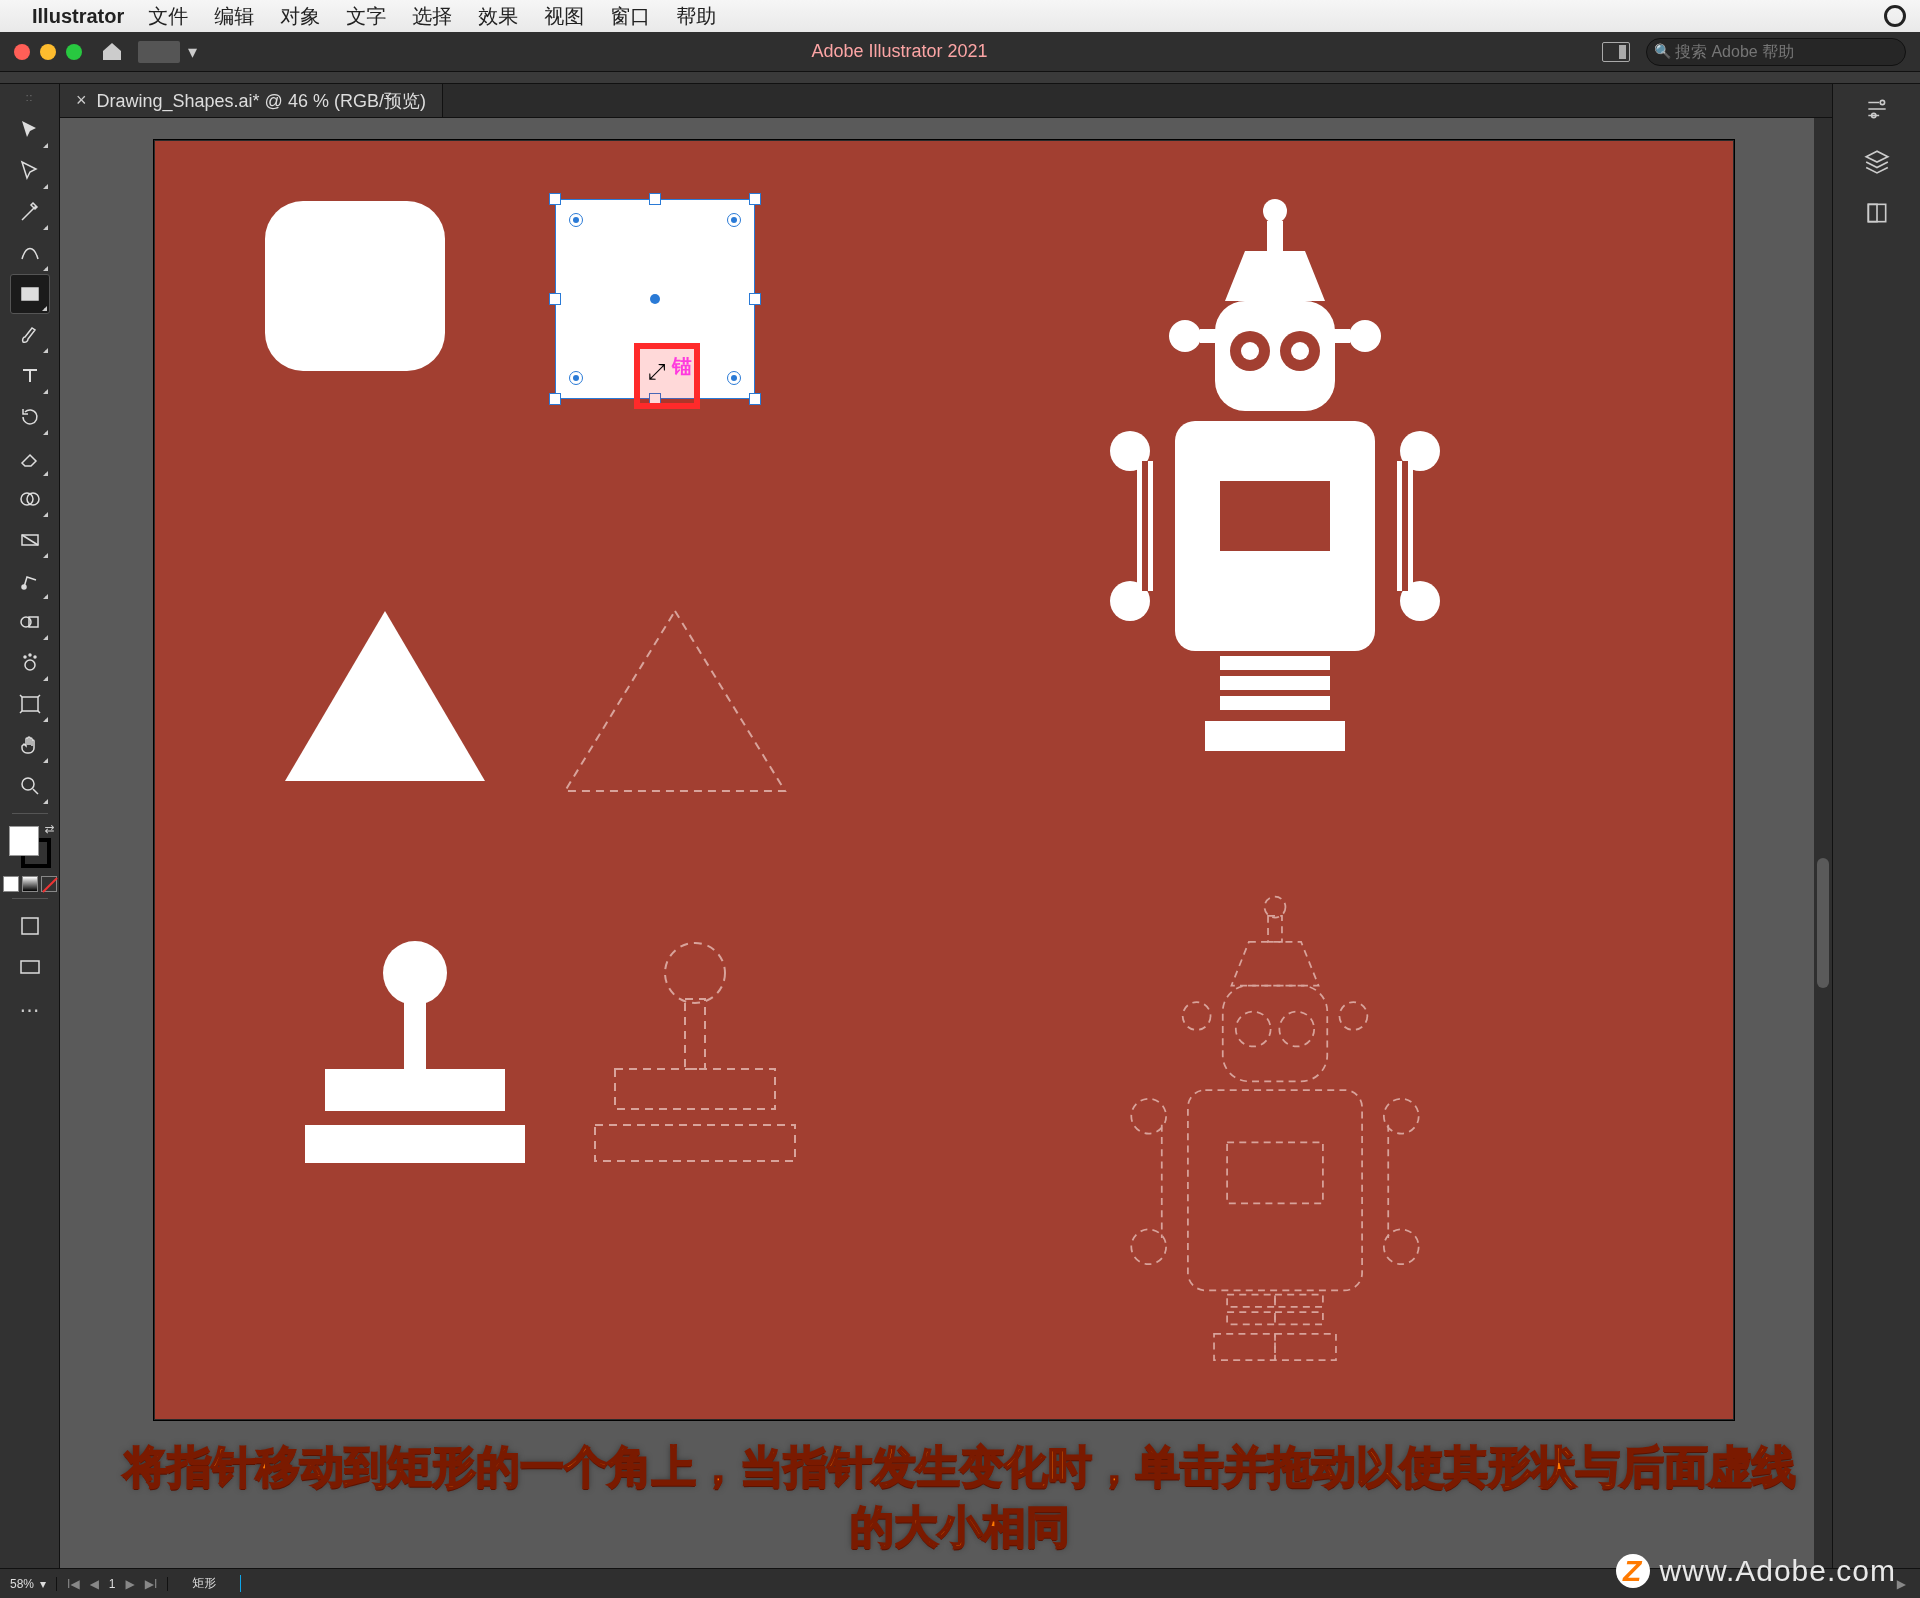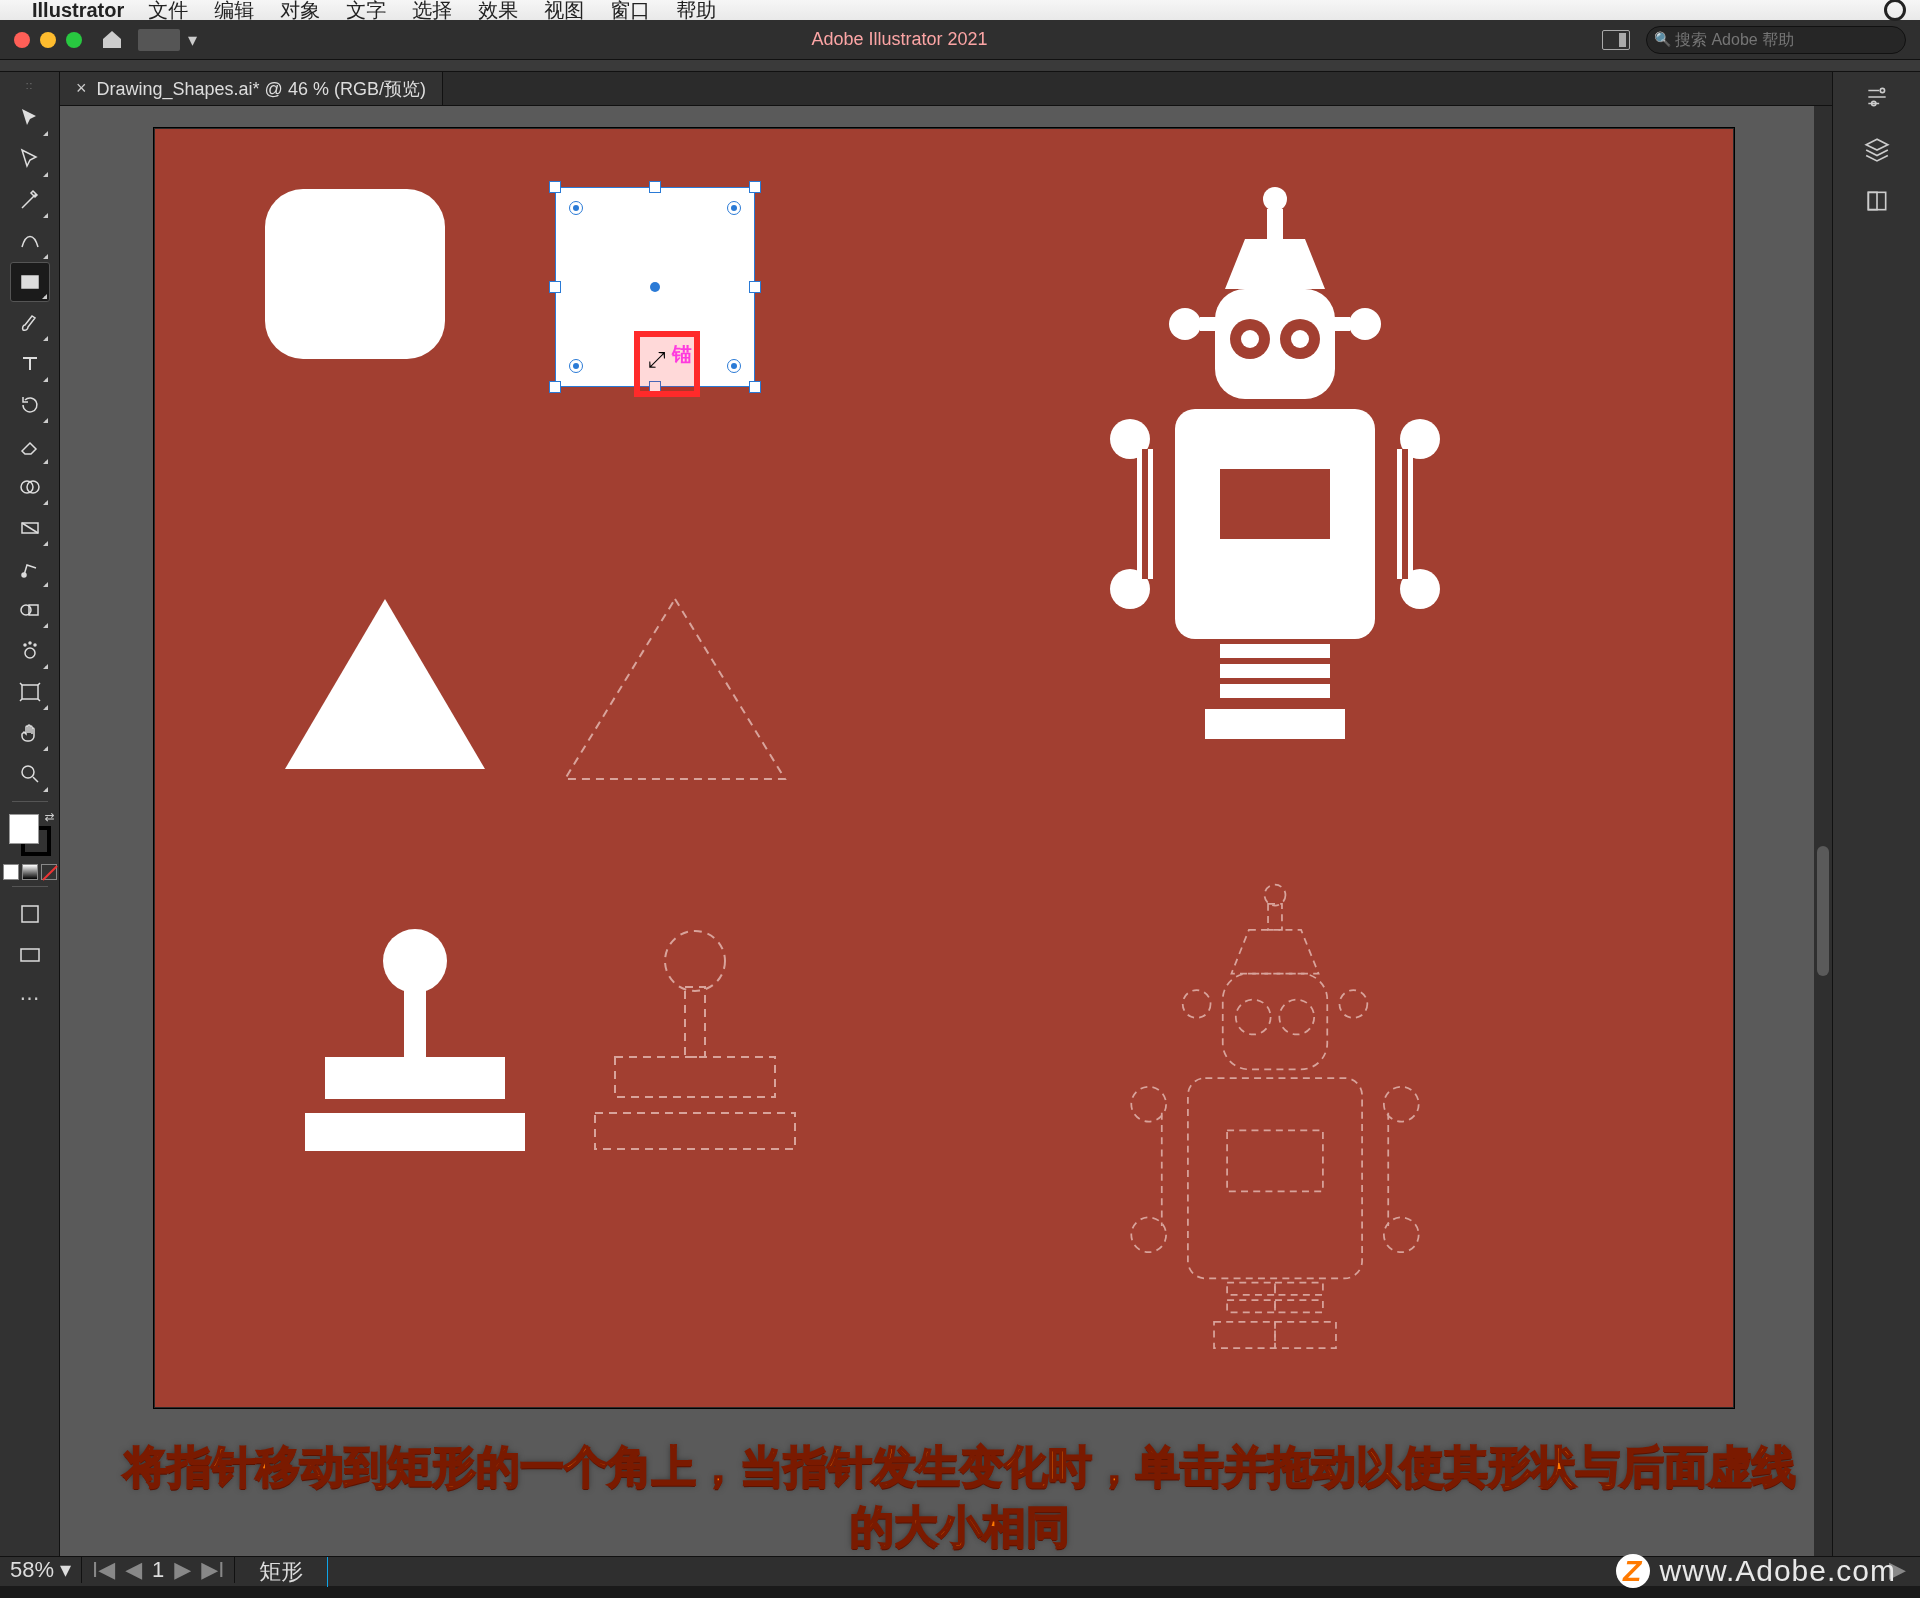--- a/index.html
+++ b/index.html
@@ -1,20 +1,20 @@
 <!DOCTYPE html>
 <html><head>
 <meta charset="utf-8">
 <style>
   * { margin: 0; padding: 0; box-sizing: border-box; user-select: none; }
   html, body { width: 100%; height: 100%; background: #323232; font-family: -apple-system, "Helvetica Neue", Arial, sans-serif; color: #ccc; }
   .root { width: 1920px; height: 1598px; position: relative; background: #1a1a1a; transform-origin: top left; }
 
   
-  .mac-menubar { height: 20px; background: linear-gradient(#f6f6f6,#e9e9e9); display: flex; align-items: center; padding: 0 14px; color: #222; font-size: 20px; font-weight: 500; }
+  .mac-menubar { height: 32px; background: linear-gradient(#f6f6f6,#e9e9e9); display: flex; align-items: center; padding: 0 14px; color: #222; font-size: 20px; font-weight: 500; }
   .mac-menubar .apple { font-size: 22px; margin-right: 18px; }
   .mac-menubar .app-name { font-weight: 700; margin-right: 24px; }
   .mac-menubar .menu-item { margin-right: 26px; cursor: default; }
   .mac-menubar .right { margin-left: auto; display:flex; align-items:center; gap:16px; }
   .mac-menubar .dot { width:22px;height:22px;border-radius:50%;border:3px solid #222; }
 
   
   .app-titlebar { height: 40px; background: #2f2f2f; border-bottom:1px solid #111; display:flex; align-items:center; padding:0 14px; color:#ddd; font-size:18px; }
   .traffic { display:flex; gap:10px; margin-right:18px;}
   .traffic span{ width:16px;height:16px;border-radius:50%; display:block;}
@@ -102,21 +102,21 @@
 
   .dashed *{fill:none;stroke:#d8a39b;stroke-width:2;stroke-dasharray:8 6;}
 
   
   .overlay-text{position:absolute;left:0;right:0;bottom:42px;text-align:center;padding:0 40px;font-size:44px;font-weight:800;color:#fff;line-height:1.35;}
   .overlay-text span{color:#ff7a00; -webkit-text-stroke:2px #7a1a00; text-shadow:0 2px 0 #5a1200,0 0 6px rgba(0,0,0,.5);margin-top:45px;}
   .watermark{position:absolute;right:24px;bottom:10px;color:#e8e8e8;font-size:30px;letter-spacing:1px;display:flex;align-items:center;gap:10px;}
   .watermark .z{width:34px;height:34px;border-radius:50%;background:#fff;color:#ff7a00;display:flex;align-items:center;justify-content:center;font-weight:900;font-style:italic;}
 
   
-  .statusbar{height:30px;background:#2f2f2f;border-top:1px solid #111;display:flex;align-items:flex-start;color:#ddd;font-size:22px;}
+  .statusbar{height:30px;background:#2f2f2f;border-top:1px solid #111;display:flex;align-items:center;color:#ddd;font-size:12px;}
   .statusbar .zoom{padding:0 10px;border-right:1px solid #111;display:flex;align-items:center;gap:6px;}
   .statusbar .nav{display:flex;align-items:center;gap:10px;padding:0 10px;border-right:1px solid #111;}
   .statusbar .nav .btn{color:#888;}
   .statusbar .seltool{flex:0 0 auto;padding:0 24px;border-right:1px solid #0ea5e9;}
   .statusbar .flex{flex:1;}
 </style>
 </head>
 <body>
 
 <div class="root">

